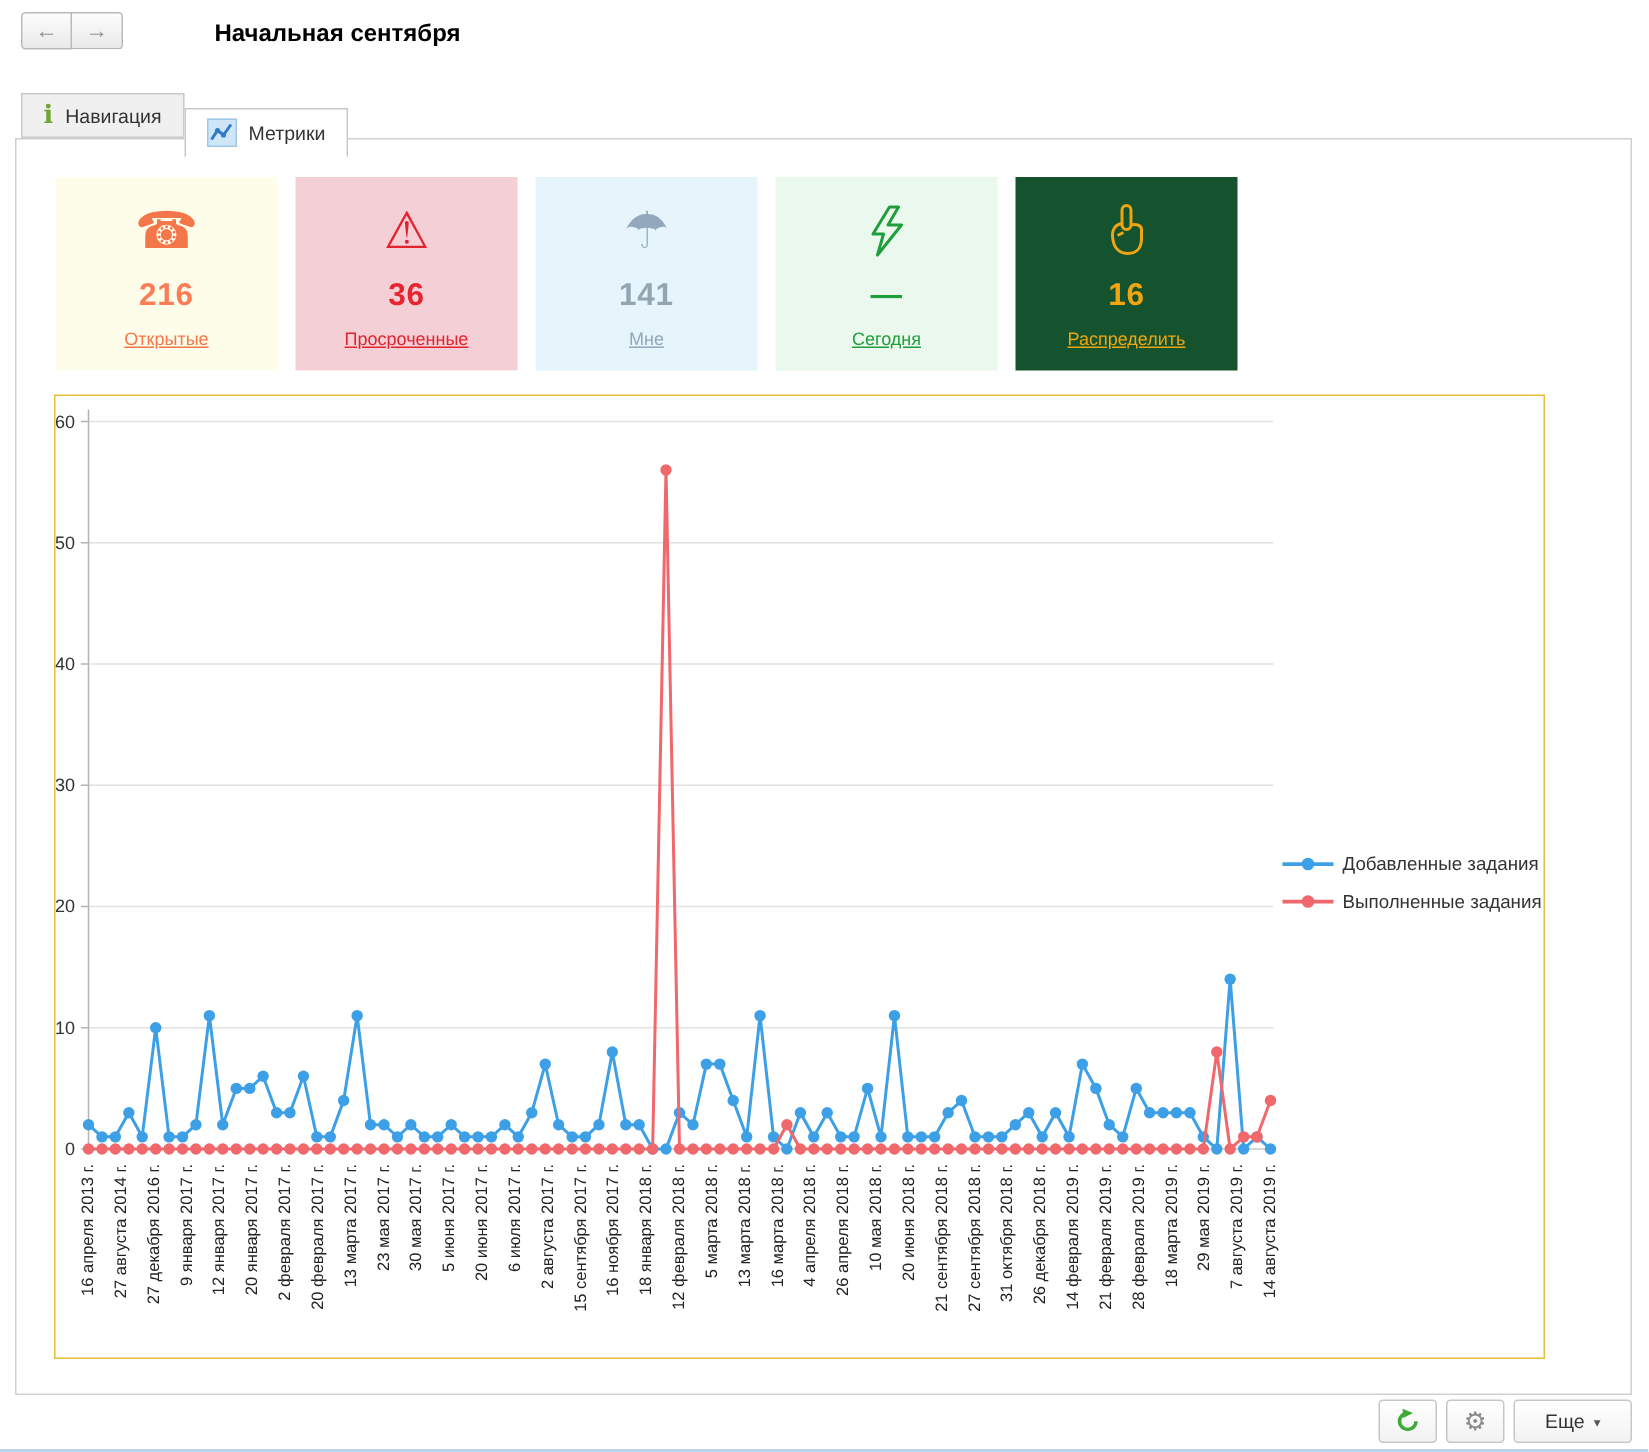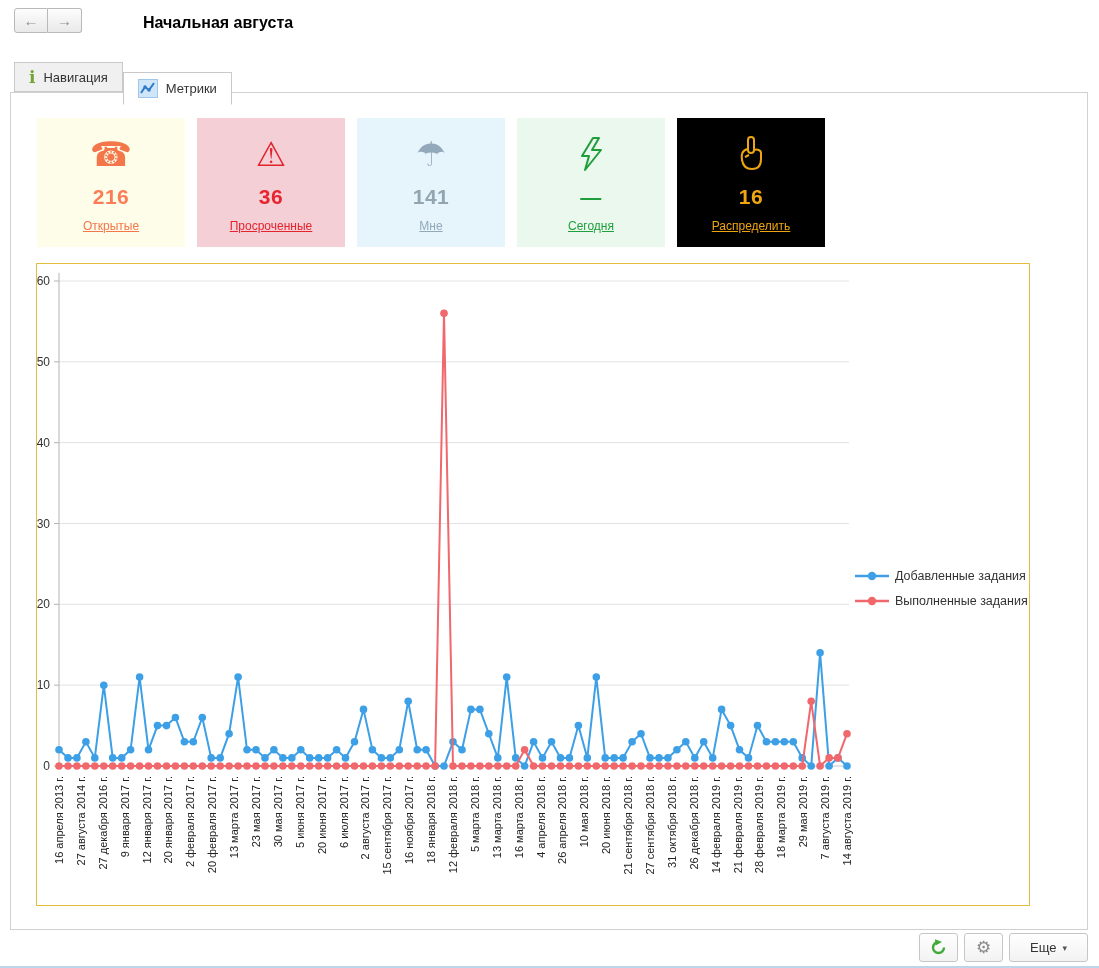--- a/index.html
+++ b/index.html
@@ -52,21 +52,21 @@
   .caret { font-size:9px; color:#555; }
   .bottom-line { position:absolute; left:0; bottom:0; width:1099px; height:2px; background:#bcd5e8; }
 </style>
 </head>
 <body>
 
 <div class="nav-btns">
   <div class="nav-btn back">←</div>
   <div class="nav-btn fwd">→</div>
 </div>
-<div class="page-title">Начальная августа</div>
+<div class="page-title">Начальная сентября</div>
 
 <div class="tabbar">
   <div class="tab inactive">
     <span class="info-glyph">i</span>
     <span>Навигация</span>
   </div>
   <div class="tab active">
     <span class="chart-glyph">
       <svg width="18" height="17" viewBox="0 0 18 17">
         <polyline points="2,13 6,7 10,10 15,3" fill="none" stroke="#2f7ac9" stroke-width="2"></polyline>
@@ -103,21 +103,21 @@
     <div class="card" style="background: rgb(234, 248, 238);">
       <div class="icon accent" style="color: rgb(31, 158, 60);">
         <svg width="30" height="36" viewBox="0 0 30 36">
           <polygon points="17,2 6,20 13,20 9,34 25,14 16,14 23,2" fill="none" stroke="currentColor" stroke-width="2" stroke-linejoin="round"></polygon>
         </svg>
       </div>
       <div class="value val" style="color: rgb(31, 158, 60);">—</div>
       <div class="label accent" style="color: rgb(31, 158, 60);">Сегодня</div>
     </div>
 
-    <div class="card" style="background: #000000;">
+    <div class="card" style="background: #14532d;">
       <div class="icon accent" style="color: rgb(239, 165, 18);">
         <svg width="30" height="38" viewBox="0 0 30 38">
           <rect x="12" y="2" width="6" height="16" rx="3" fill="none" stroke="currentColor" stroke-width="2"></rect>
           <path d="M12 14 C6 15 5 20 6 25 C7 31 11 34 16 34 C22 34 25 30 25 24 L25 18 C25 15 21 14 18 15" fill="none" stroke="currentColor" stroke-width="2" stroke-linejoin="round"></path>
           <line x1="9" y1="22" x2="13" y2="20" stroke="currentColor" stroke-width="2"></line>
         </svg>
       </div>
       <div class="value val" style="color: rgb(240, 165, 18);">16</div>
       <div class="label accent" style="color: rgb(239, 165, 18);">Распределить</div>
     </div>

